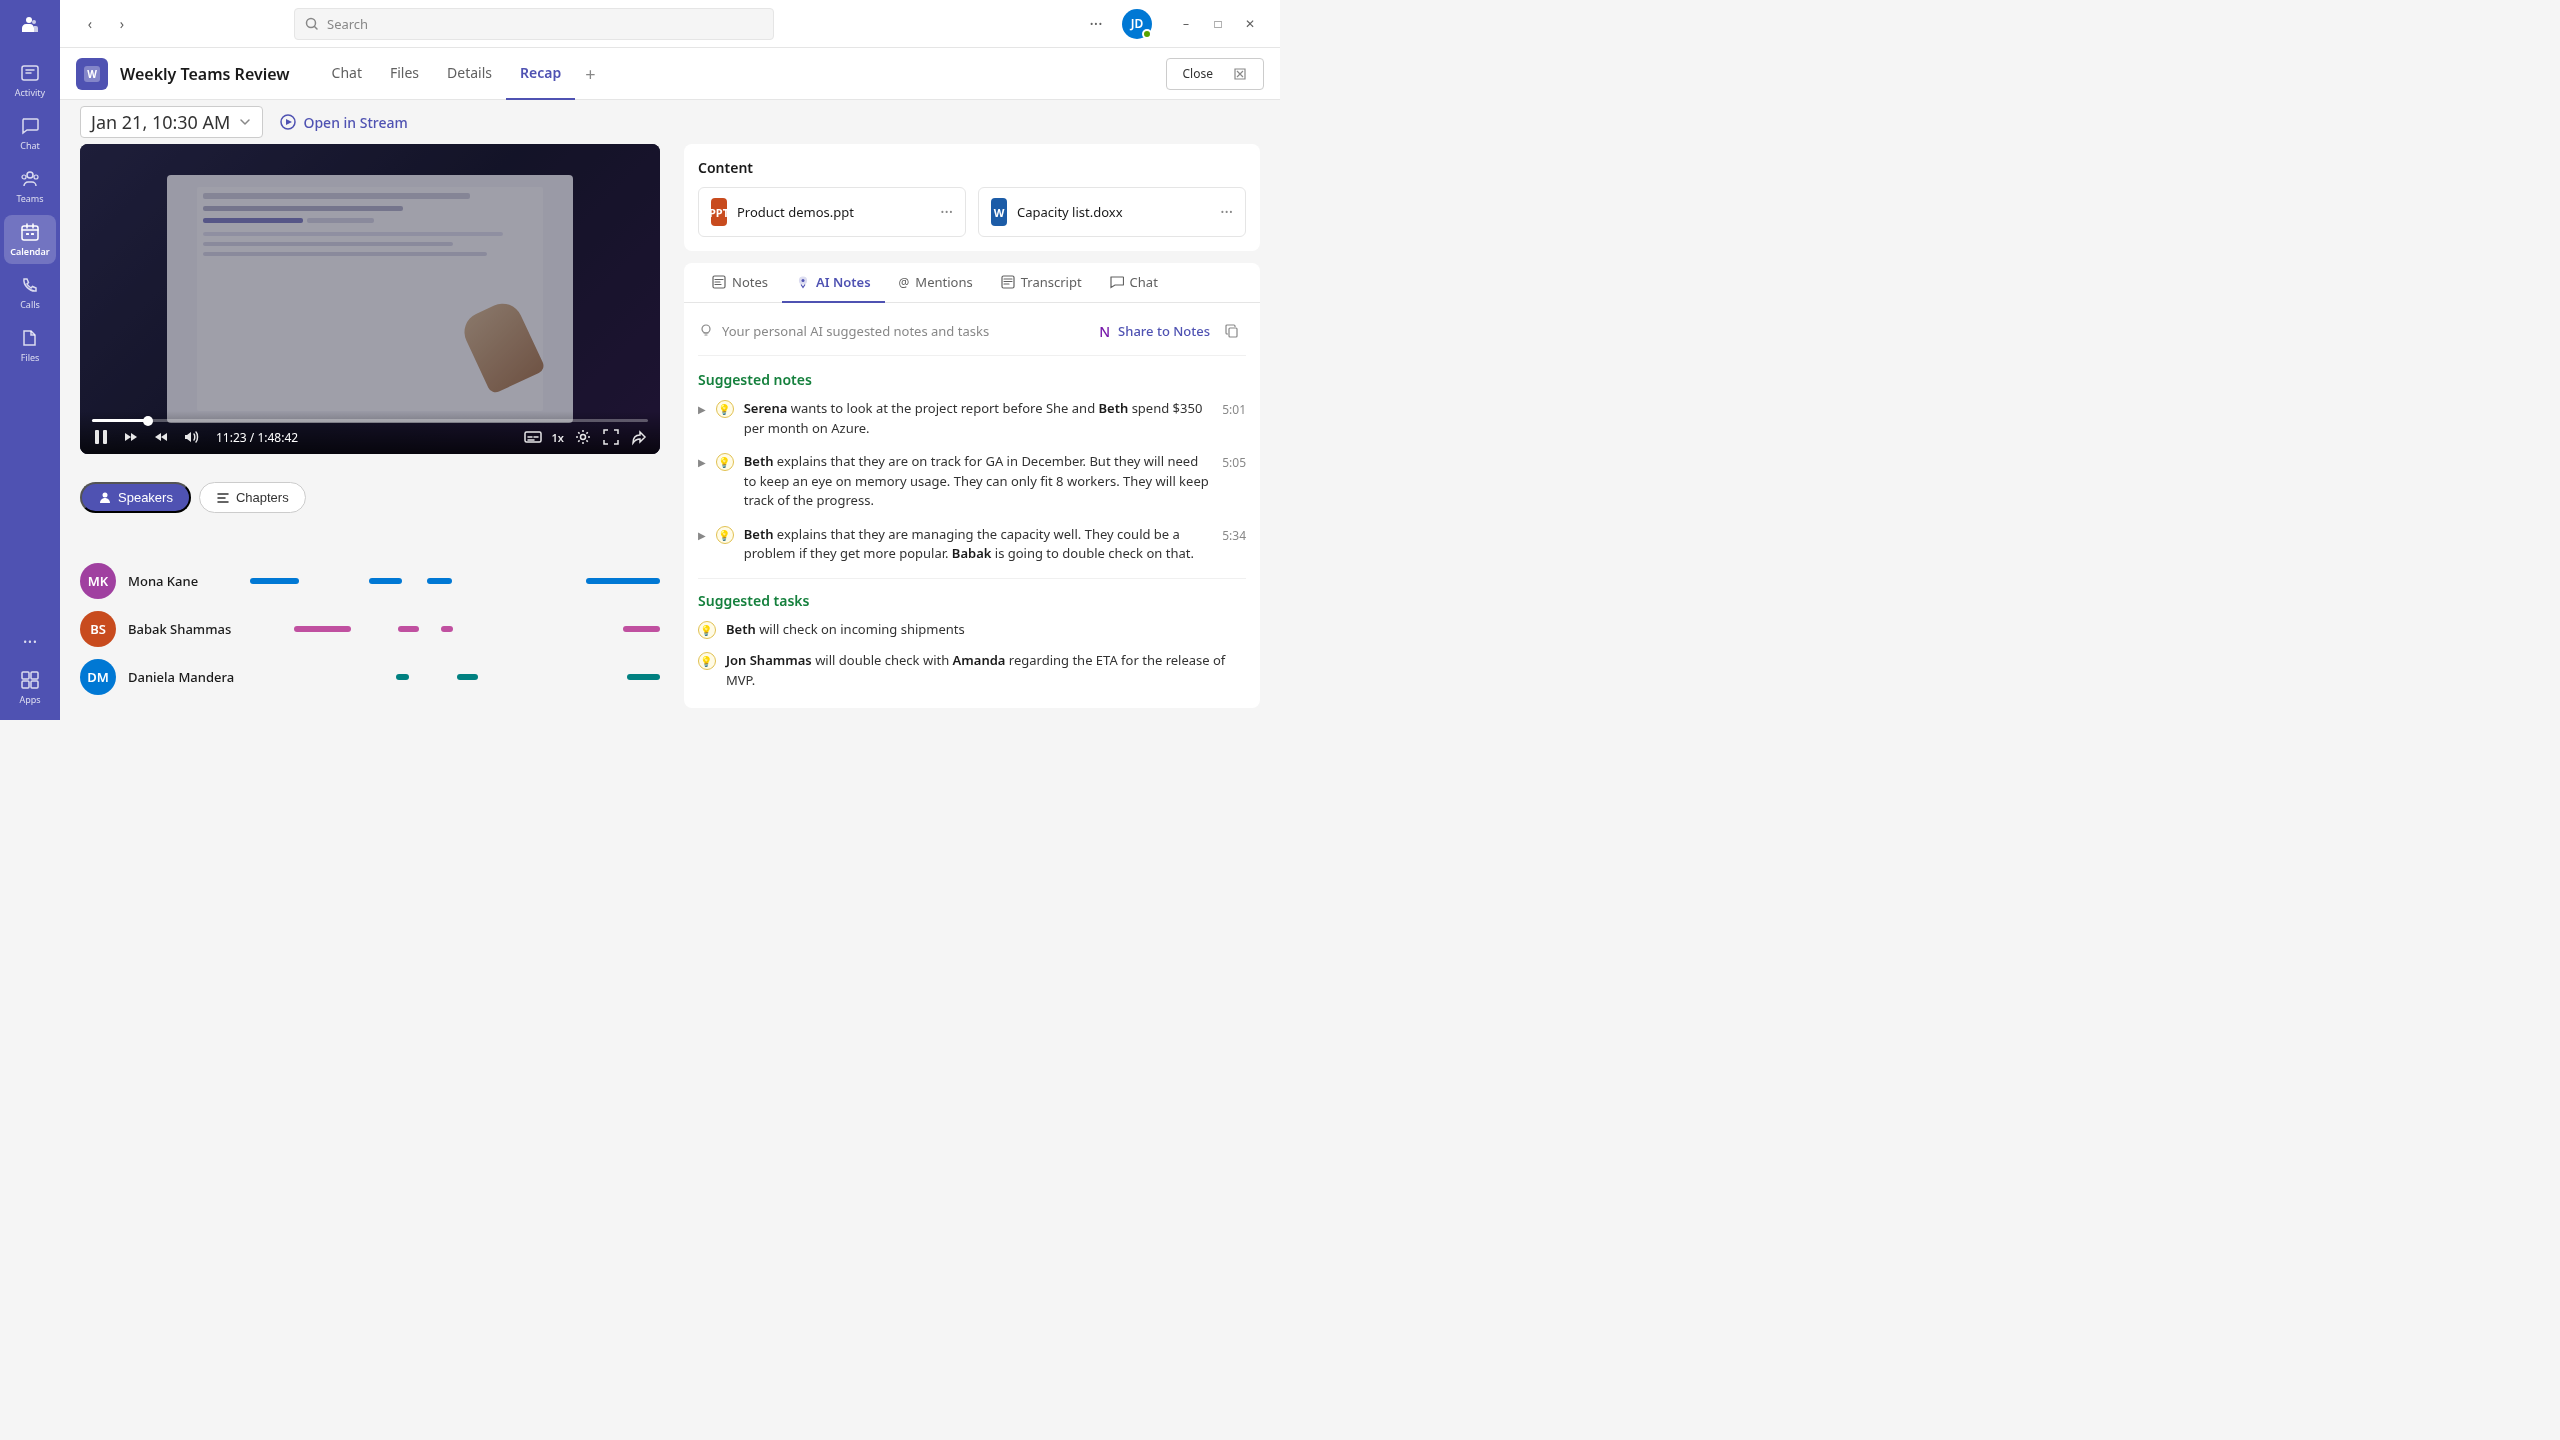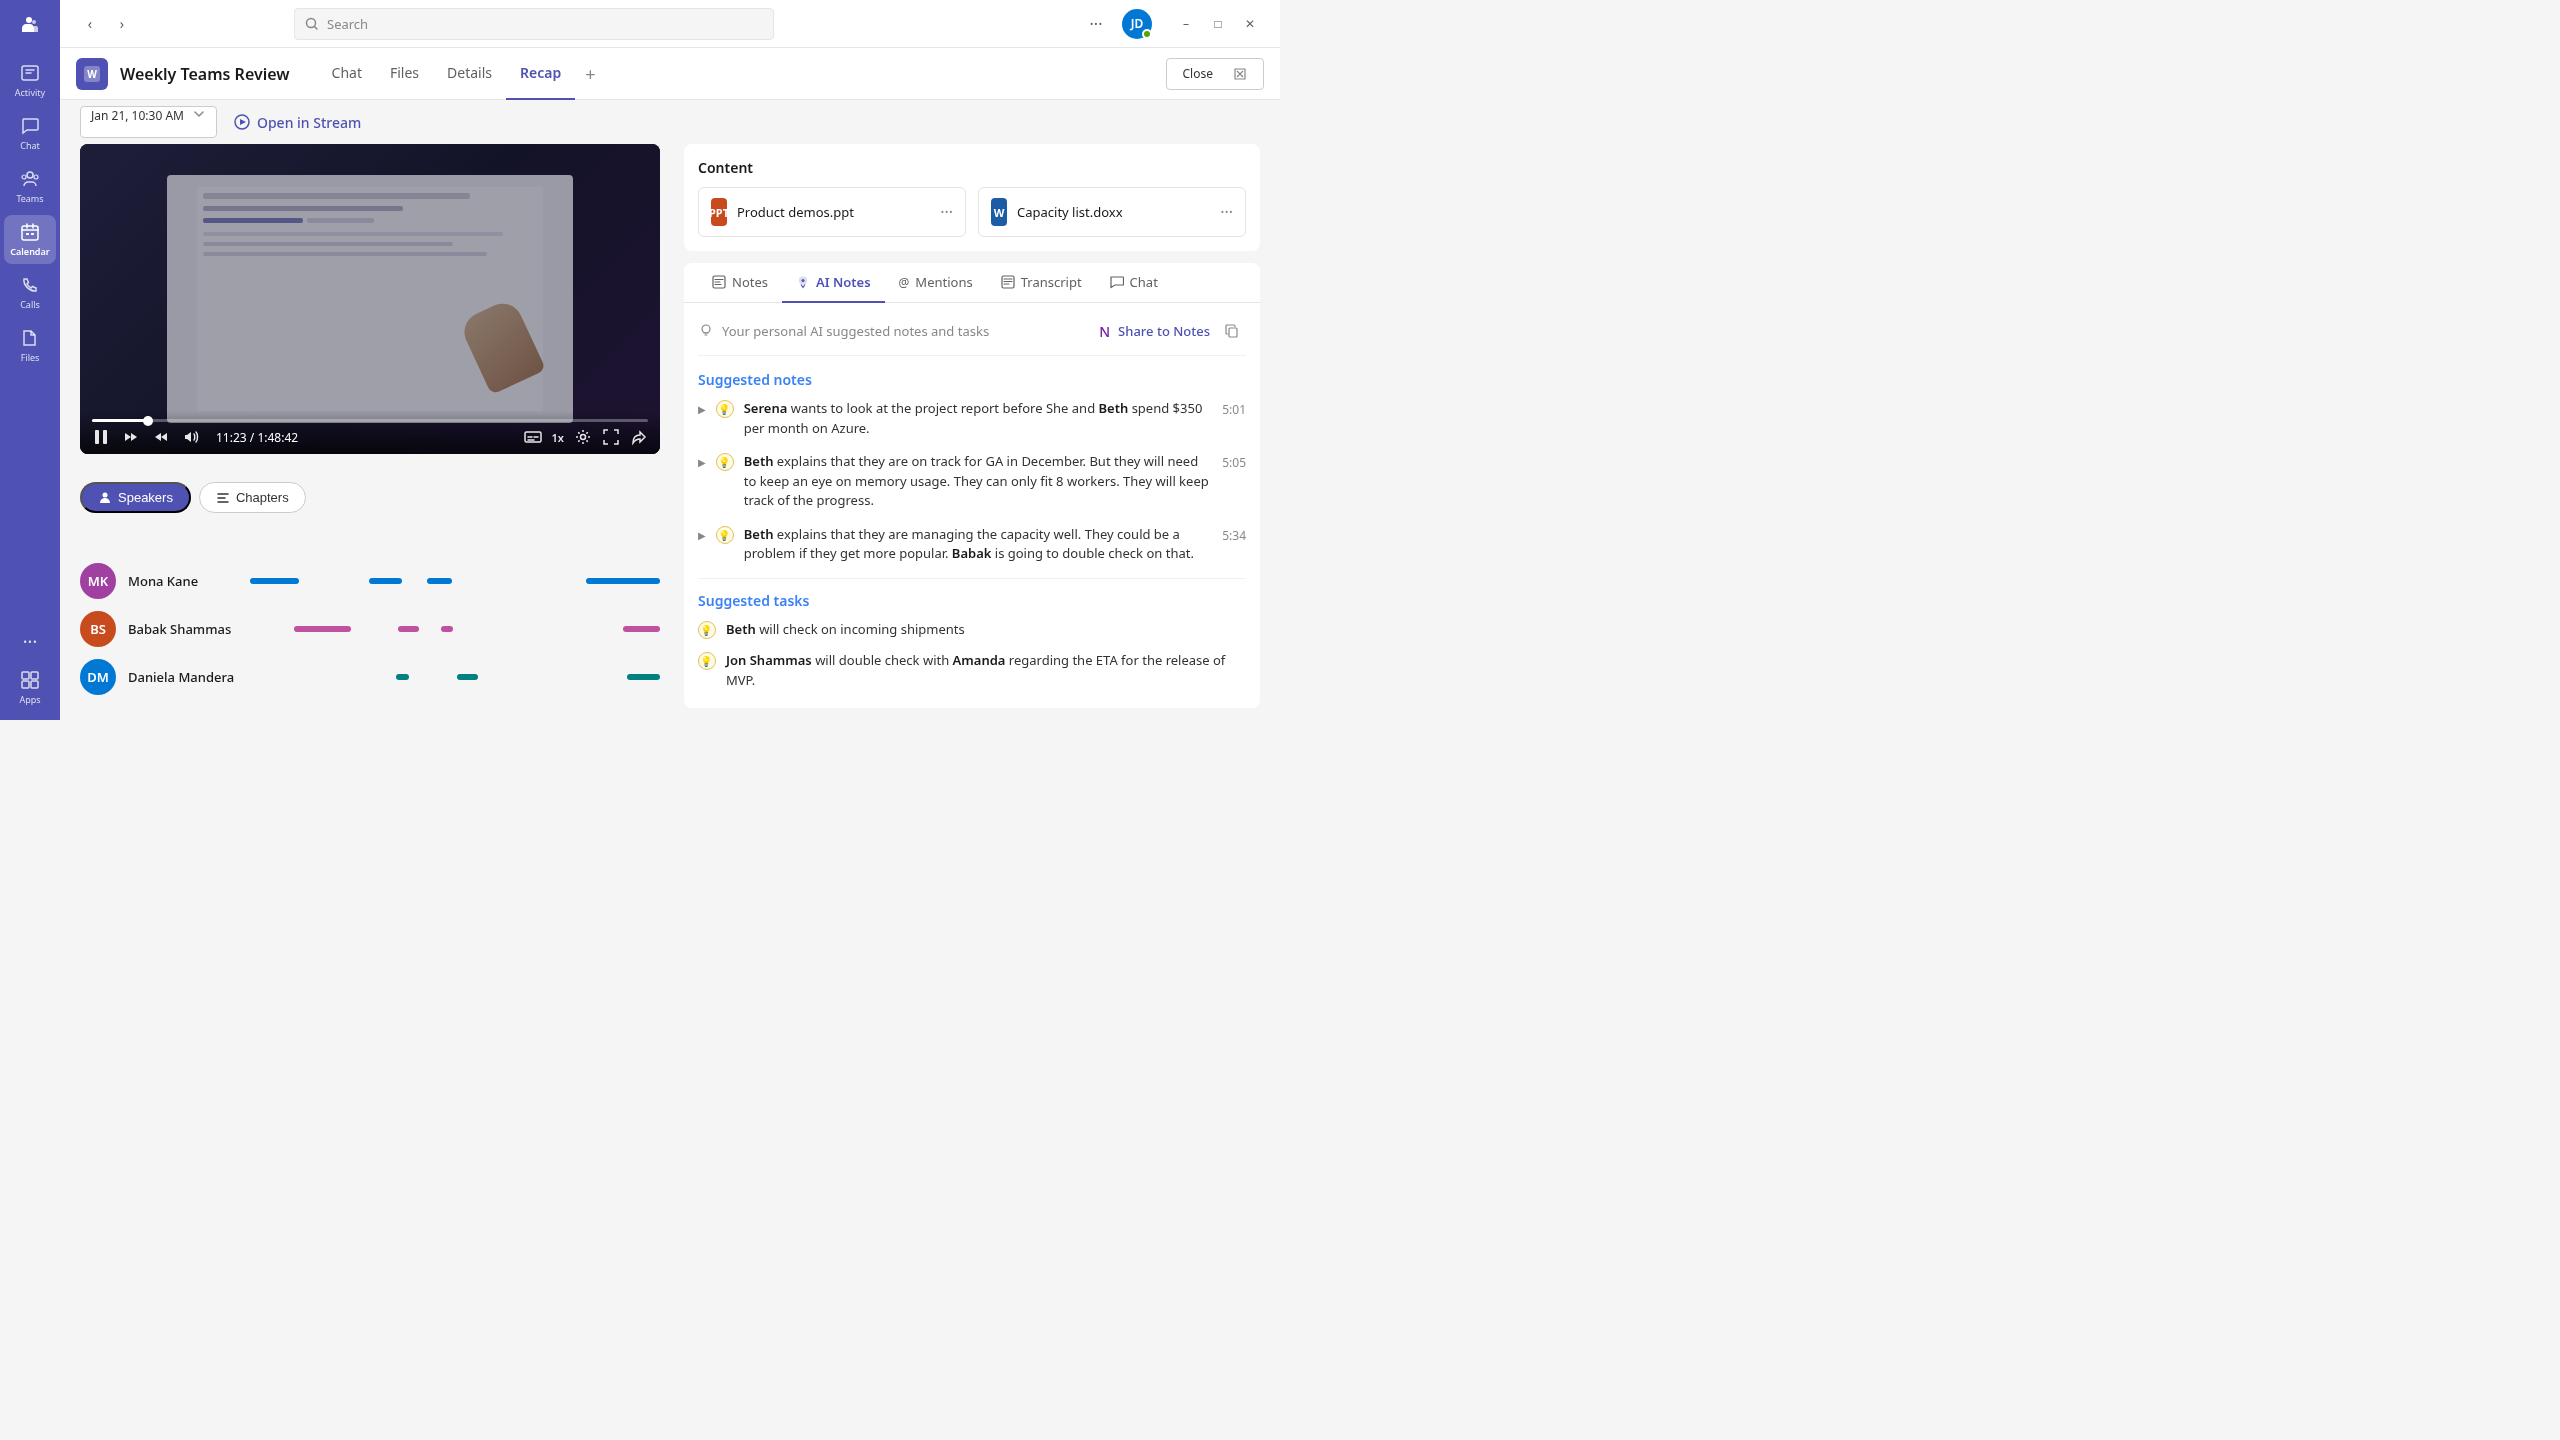--- a/index.html
+++ b/index.html
@@ -267,24 +267,24 @@
       gap: 16px;
       flex-shrink: 0;
     }
     .date-picker {
       height: 32px;
       border: 1px solid #ccc;
       border-radius: 4px;
       background: white;
       padding: 0 10px;
       display: flex;
-      align-items: flex-start;
+      align-items: center;
       gap: 8px;
       cursor: pointer;
-      font-size: 12px;
+      font-size: 18px;
     }
     .open-stream-btn {
       display: flex;
       align-items: center;
       gap: 6px;
       font-size: 14px;
       color: #4f52b2;
       cursor: pointer;
       font-weight: 500;
     }
@@ -595,21 +595,21 @@
       align-items: center;
       gap: 8px;
       font-size: 13px;
       color: #4f52b2;
       font-weight: 500;
       cursor: pointer;
     }
     .section-title {
       font-size: 14px;
       font-weight: 600;
-      color: #3b82f6;
+      color: #15803d;
       margin-bottom: 10px;
     }
     .note-item {
       display: flex;
       gap: 10px;
       margin-bottom: 14px;
       align-items: flex-start;
     }
     .note-expand {
       color: #888;

